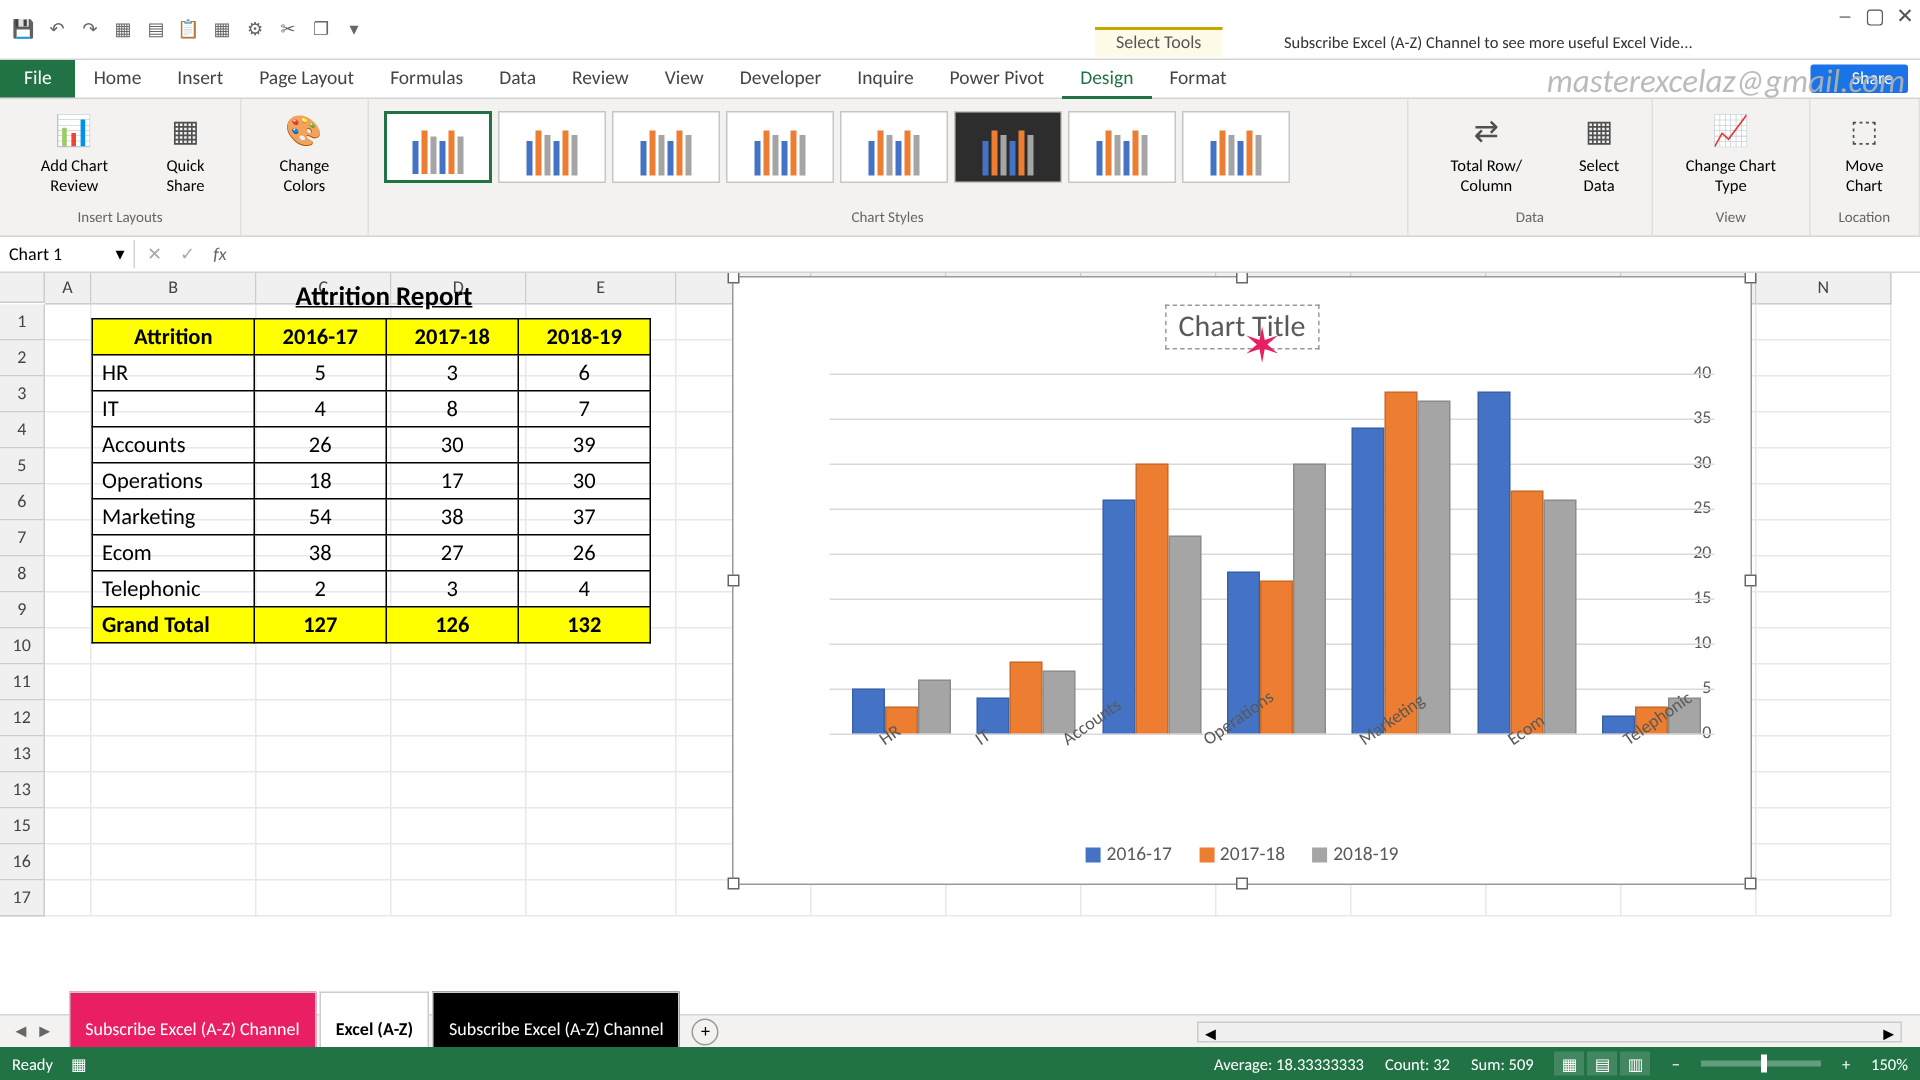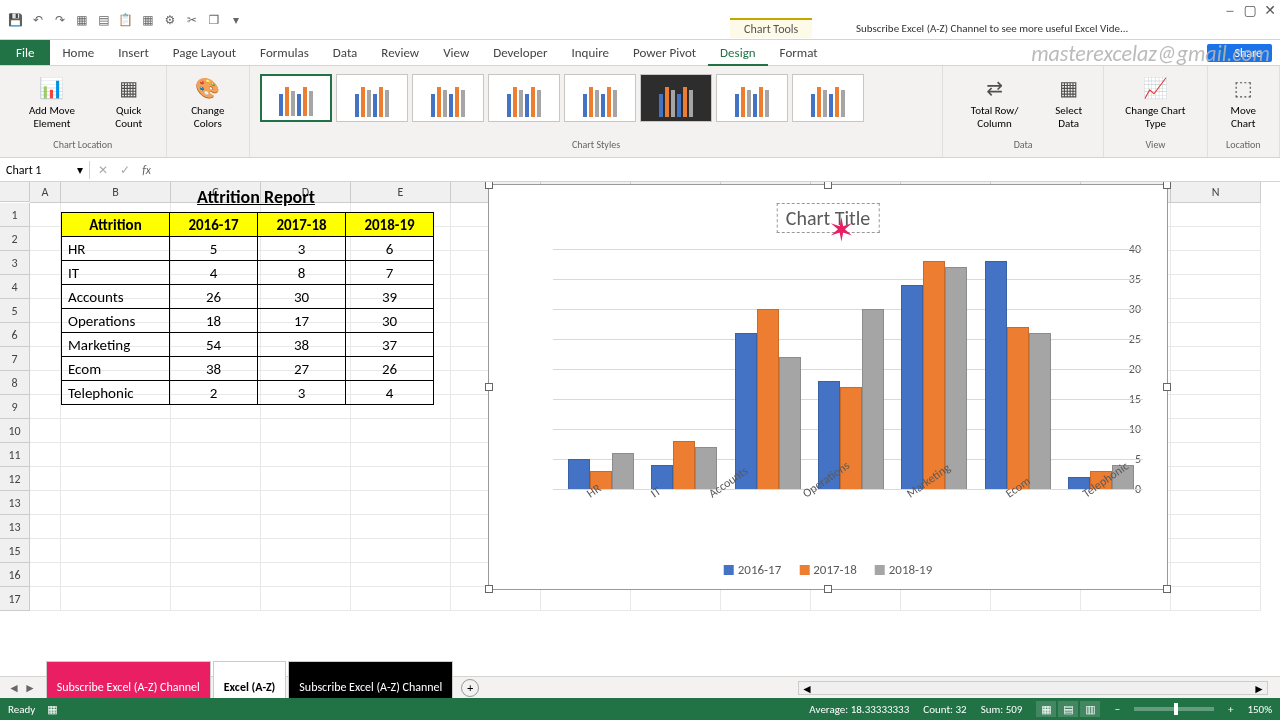--- a/index.html
+++ b/index.html
@@ -110,48 +110,48 @@
     <span class="qat-icon">↷</span>
     <span class="qat-icon">▦</span>
     <span class="qat-icon">▤</span>
     <span class="qat-icon">📋</span>
     <span class="qat-icon">▦</span>
     <span class="qat-icon">⚙</span>
     <span class="qat-icon">✂</span>
     <span class="qat-icon">❐</span>
     <span class="qat-icon">▾</span>
   </div>
-  <div class="chart-tools">Chart Tools</div>
+  <div class="chart-tools">Select Tools</div>
   <div class="title-text">Subscribe Excel (A-Z) Channel to see more useful Excel Vide...</div>
   <div class="win-controls">
     <span class="win-btn">─</span>
     <span class="win-btn">▢</span>
     <span class="win-btn">✕</span>
   </div>
 </div>
 
 <div class="ribbon-tabs">
   <div class="file-tab">File</div>
   <div id="tabs-host"><span class="tab">Home</span><span class="tab">Insert</span><span class="tab">Page Layout</span><span class="tab">Formulas</span><span class="tab">Data</span><span class="tab">Review</span><span class="tab">View</span><span class="tab">Developer</span><span class="tab">Inquire</span><span class="tab">Power Pivot</span><span class="tab contextual active">Design</span><span class="tab contextual">Format</span></div>
   <div class="share-btn">👤 <span>Share</span></div>
 </div>
 
 <div class="ribbon">
   <div class="ribbon-group">
     <div style="display:flex;">
       <div class="ribbon-btn-v">
         <div class="ribbon-icon">📊</div>
-        <span>Add Move Element</span>
+        <span>Add Chart Review</span>
       </div>
       <div class="ribbon-btn-v">
         <div class="ribbon-icon">▦</div>
-        <span>Quick Count</span>
-      </div>
-    </div>
-    <div class="ribbon-group-label">Chart Location</div>
+        <span>Quick Share</span>
+      </div>
+    </div>
+    <div class="ribbon-group-label">Insert Layouts</div>
   </div>
   <div class="ribbon-group">
     <div class="ribbon-btn-v">
       <div class="ribbon-icon">🎨</div>
       <span>Change Colors</span>
     </div>
   </div>
   <div class="ribbon-group" style="flex:0 0 auto;">
     <div class="chart-styles" id="styles-host">
         <div class="style-thumb selected">
@@ -631,20 +631,26 @@
             <td>Ecom</td>
             <td class="num">38</td>
             <td class="num">27</td>
             <td class="num">26</td>
           </tr>
           <tr>
             <td>Telephonic</td>
             <td class="num">2</td>
             <td class="num">3</td>
             <td class="num">4</td>
+          </tr>
+          <tr class="gt">
+            <td>Grand Total</td>
+            <td class="num">127</td>
+            <td class="num">126</td>
+            <td class="num">132</td>
           </tr>
         </tbody>
     </table>
   </div>
 
   <div class="chart-container">
     <div class="chart-handle" style="left:-4px;top:-4px;"></div>
     <div class="chart-handle" style="right:-4px;top:-4px;"></div>
     <div class="chart-handle" style="left:-4px;bottom:-4px;"></div>
     <div class="chart-handle" style="right:-4px;bottom:-4px;"></div>

